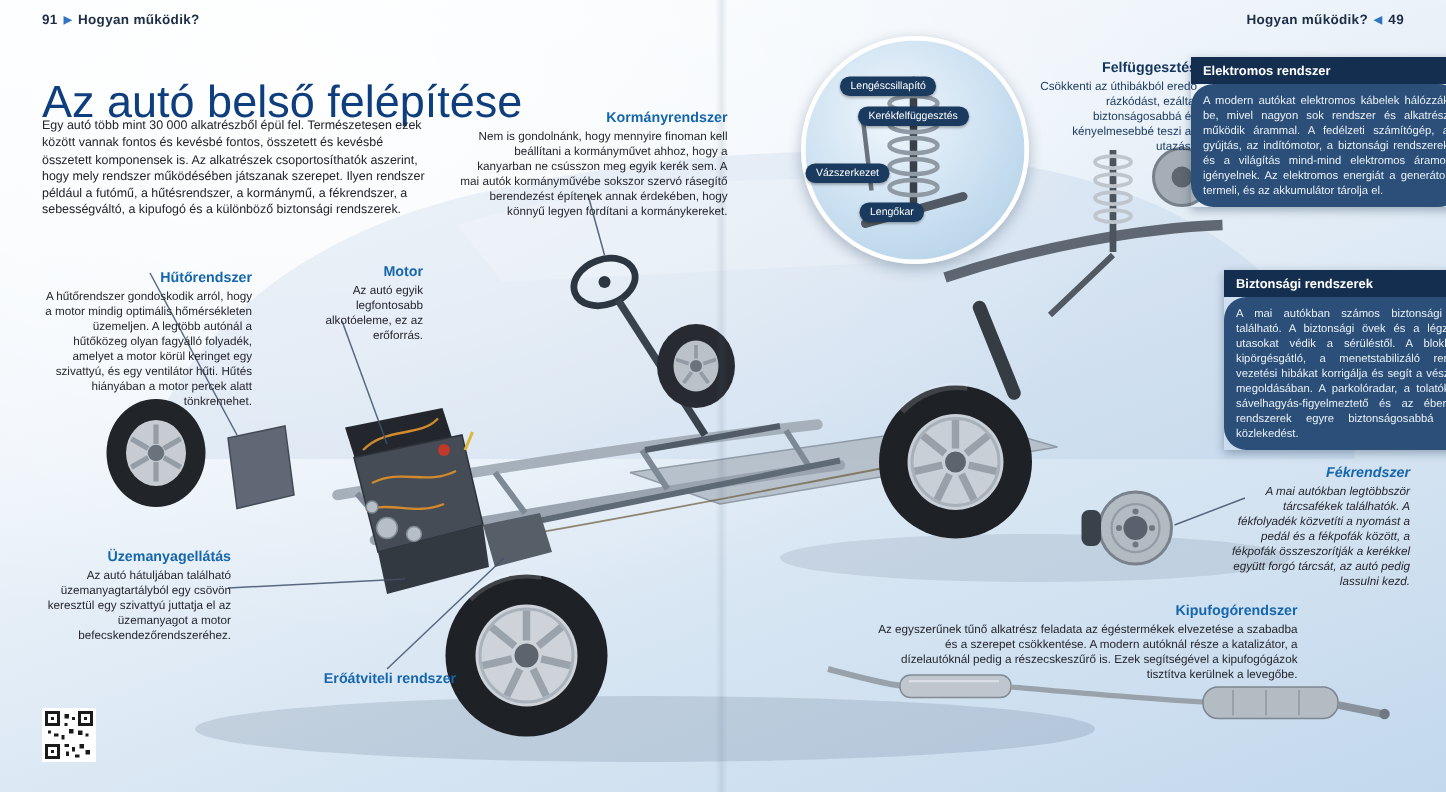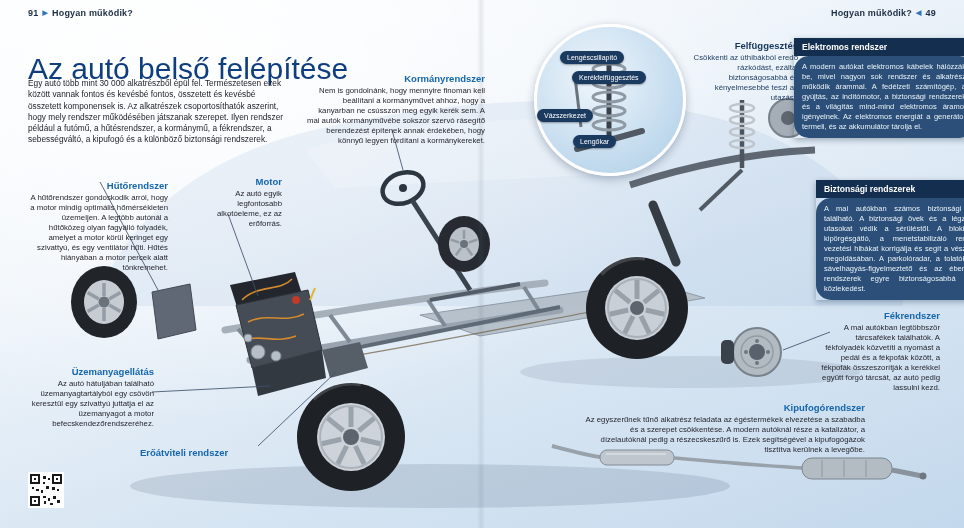--- a/index.html
+++ b/index.html
@@ -17,21 +17,21 @@
   .hdr-right{right:28px;text-align:right;}
   
   .title{position:absolute;left:28px;top:32px;font-size:30px;font-weight:normal;color:#0f3e7e;z-index:10;}
   .intro{position:absolute;left:28px;top:70px;width:256px;font-size:8.3px;line-height:1.35;color:#22232b;z-index:10;}
   
   .section{position:absolute;z-index:10;text-align:right;}
   .section h3{margin:0 0 2px 0;font-size:9.5px;font-weight:bold;color:#1566ad;}
   .section p{margin:0;font-size:7.8px;line-height:1.28;color:#26262e;}
   .section.navy h3{color:#14355c;}
   .section.navy p{color:#1b3a5e;}
-  .center{text-align:left;}
+  .center{text-align:center;}
   
   .darkbox{position:absolute;z-index:11;box-shadow:0 2px 6px rgba(15,40,65,.35);}
   .darkbox .hd{background:#132e4e;color:#ffffff;font-size:8.6px;font-weight:bold;padding:4px 8px;}
   .darkbox .bd{background:#2b4f78;color:#eaf1f8;font-size:7.5px;line-height:1.33;padding:6px 8px;text-align:justify;border-radius:15px;}
   
   .inset{position:absolute;left:534px;top:24px;width:152px;height:152px;border-radius:50%;
     border:3px solid #fff;box-sizing:border-box;z-index:5;
     background:radial-gradient(circle at 40% 35%, #eff6fc, #c3dbee 65%, #a9c9e2);
     box-shadow:0 3px 9px rgba(20,45,75,.30);}
   .chip{position:absolute;z-index:7;background:#1b3a60;color:#fff;font-size:7px;line-height:1;
@@ -262,21 +262,21 @@
 
   <div class="section center" style="left:140px;top:447px;width:240px;">
     <h3>Erőátviteli rendszer</h3>
   </div>
 
   <div class="section" style="left:585px;top:402px;width:280px;">
     <h3>Kipufogórendszer</h3>
     <p>Az egyszerűnek tűnő alkatrész feladata az égéstermékek elvezetése a szabadba és a szerepet csökkentése. A modern autóknál része a katalizátor, a dízelautóknál pedig a részecskeszűrő is. Ezek segítségével a kipufogógázok tisztítva kerülnek a levegőbe.</p>
   </div>
 
-  <div class="section" style="left:816px;top:310px;width:124px;">
+  <div class="section" style="left:816px;top:310px;width:124px;font-style:italic;">
     <h3>Fékrendszer</h3>
     <p>A mai autókban legtöbbször tárcsafékek találhatók. A fékfolyadék közvetíti a nyomást a pedál és a fékpofák között, a fékpofák összeszorítják a kerékkel együtt forgó tárcsát, az autó pedig lassulni kezd.</p>
   </div>
 
   <div class="section navy" style="left:688px;top:40px;width:110px;">
     <h3>Felfüggesztés</h3>
     <p>Csökkenti az úthibákból eredő rázkódást, ezáltal biztonságosabbá és kényelmesebbé teszi az utazást.</p>
   </div>
 
   <div class="darkbox" style="left:794px;top:38px;width:180px;">

